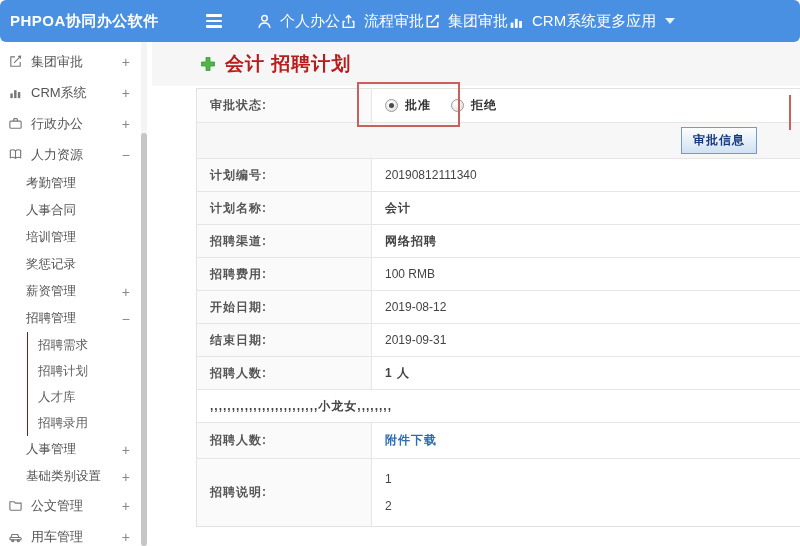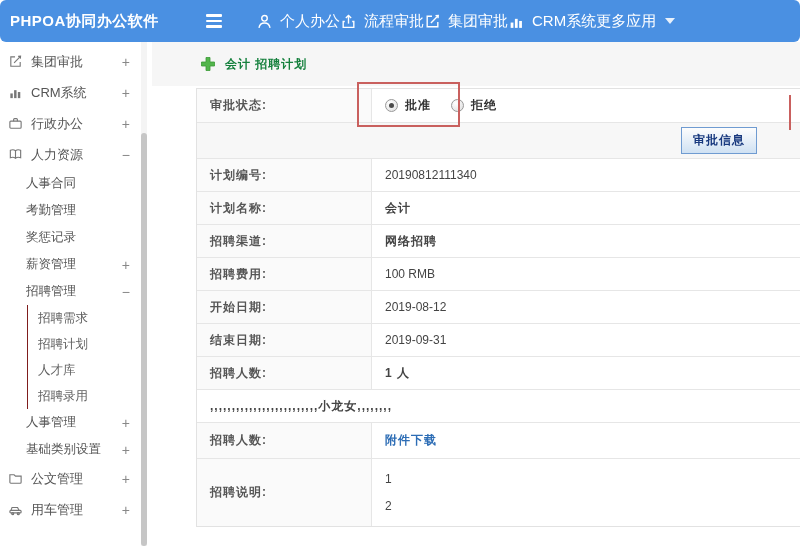--- a/index.html
+++ b/index.html
@@ -28,21 +28,21 @@
   .sb-item.lvl2 { height:26px; padding-left:10px; font-size:12.5px; color:#606060; }
   .sb-icon { width:15px; height:15px; margin-right:8px; color:#777; flex-shrink:0; }
   .sb-icon svg { display:block; }
   .sb-toggle { margin-left:auto; color:#888; font-size:14px; line-height:1; }
   .sb-scroll-track { position:absolute; top:0; right:5px; width:6px; height:100%; background:#f4f4f4; }
   .sb-scroll-thumb { position:absolute; top:91px; right:5px; width:6px; height:413px; background:#c6c6c6; border-radius:3px; }
 
   
   .content { flex:1; position:relative; background:#fff; overflow:hidden; }
   .content-header { height:44px; background:#f6f6f6; display:flex; align-items:center; padding-left:48px; gap:9px; }
-  .page-title { font-size:12px; font-weight:bold; color:#15803d; letter-spacing:1px; }
+  .page-title { font-size:19px; font-weight:bold; color:#b91c1c; letter-spacing:1px; }
   .plus-icon { width:16px; height:16px; }
 
   .detail-table { margin:2px 0 0 44px; width:610px; border:1px solid #e2e2e2; font-size:12px; background:#fff; }
   .row { display:flex; border-top:1px solid #e6e6e6; min-height:33px; }
   .row:first-child { border-top:none; }
   .cell-label { width:175px; background:#fafafa; border-right:1px solid #e6e6e6; display:flex; align-items:center; padding-left:13px; font-weight:bold; color:#555; flex-shrink:0; letter-spacing:1px; }
   .cell-value { flex:1; display:flex; align-items:center; padding-left:13px; color:#444; }
   .v-bold { font-weight:bold; letter-spacing:1px; }
   .row-tall { min-height:36px; }
   .row-desc { min-height:68px; }
@@ -160,24 +160,27 @@
             <svg width="15" height="15" viewBox="0 0 16 16" fill="none" stroke="currentColor" stroke-width="1.2">
               <path d="M8 4 C6.5 2.8 4.2 2.8 2.5 3.5 V11.5 C4.2 10.8 6.5 10.8 8 12 C9.5 10.8 11.8 10.8 13.5 11.5 V3.5 C11.8 2.8 9.5 2.8 8 4 Z"></path>
               <path d="M8 4 V12"></path>
             </svg>
           </span>
         <span class="sb-label">人力资源</span>
         <span class="sb-toggle">−</span>
       </div>
 
       <div class="sb-item lvl1">
+        <span class="sb-label">考勤管理</span>
+      </div>
+      <div class="sb-item lvl1">
         <span class="sb-label">人事合同</span>
       </div>
       <div class="sb-item lvl1">
-        <span class="sb-label">考勤管理</span>
+        <span class="sb-label">培训管理</span>
       </div>
       <div class="sb-item lvl1">
         <span class="sb-label">奖惩记录</span>
       </div>
       <div class="sb-item lvl1">
         <span class="sb-label">薪资管理</span>
         <span class="sb-toggle">+</span>
       </div>
       <div class="sb-item lvl1">
         <span class="sb-label">招聘管理</span>

